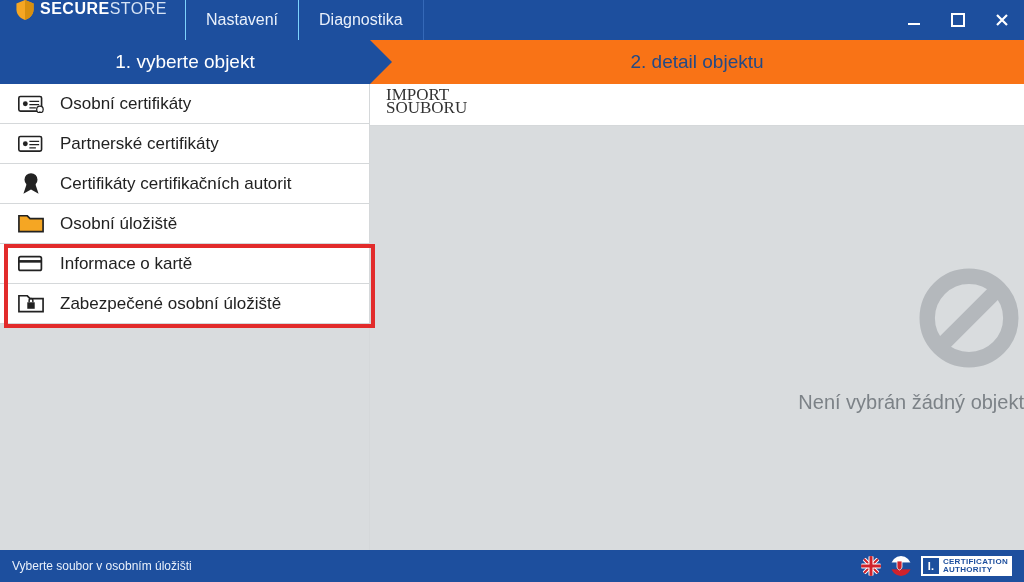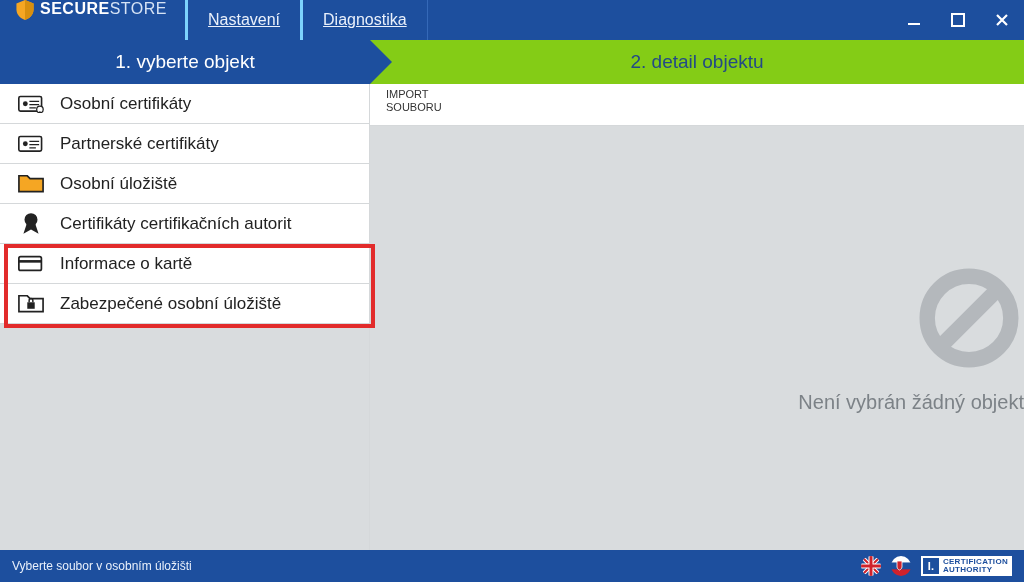--- a/index.html
+++ b/index.html
@@ -5,47 +5,47 @@
   * { box-sizing: border-box; margin: 0; padding: 0; }
   html, body { width: 1024px; height: 582px; font-family: "Segoe UI", Arial, sans-serif; overflow: hidden; }
   body { display: flex; flex-direction: column; background: #fff; }
 
   
   .titlebar { height: 40px; background: #1d4f9e; display: flex; align-items: stretch; color: #fff; }
   .logo { display: flex; padding: 0 18px 0 16px; gap: 6px; }
   .logo .shield { width: 18px; height: 20px; }
   .logo-text { font-size: 16px; letter-spacing: 0.5px; font-weight: 600; }
   .logo-text .store { font-weight: 300; color: #d6e3f5; }
-  .menuitem { display: flex; align-items: center; padding: 0 20px; border-left: 3px solid #7dd3fc; font-size: 16px; color: #e9f0fb; cursor: pointer; text-decoration: underline; }
+  .menuitem { display: flex; align-items: center; padding: 0 20px; border-left: 1px solid #7dd3fc; font-size: 16px; color: #e9f0fb; cursor: pointer; }
   .menuitem.last { border-right: 1px solid #3569b8; }
   .titlebar-spacer { flex: 1; }
   .winbtn { width: 44px; display: flex; align-items: center; justify-content: center; cursor: pointer; }
   .winbtn svg { width: 14px; height: 14px; }
 
   
   .steps { height: 44px; display: flex; }
   .step1 { position: relative; width: 370px; background: #1d4f9e; color: #fff; display: flex; align-items: center; justify-content: center; font-size: 19px; }
   .step1::after {
     content: ""; position: absolute; right: -22px; top: 0; width: 0; height: 0;
     border-top: 22px solid transparent; border-bottom: 22px solid transparent; border-left: 22px solid #1d4f9e;
     z-index: 2;
   }
-  .step2 { flex: 1; background: #84cc16; color: #234a86; display: flex; align-items: center; justify-content: center; font-size: 19px; }
+  .step2 { flex: 1; background: #f97316; color: #234a86; display: flex; align-items: center; justify-content: center; font-size: 19px; }
 
   
   .main { flex: 1; display: flex; min-height: 0; border-radius: 11px; }
   .sidebar { width: 370px; border-right: 1px solid #d5d8da; position: relative; background: #d9dcde; }
   .sidelist { background: #fff; }
   .sideitem { display: flex; align-items: center; height: 40px; padding: 0 18px; gap: 16px; border-bottom: 1px solid #d5d8da; font-size: 17px; color: #222; cursor: pointer; position: relative; }
   .sideitem .icon { width: 26px; height: 22px; display: flex; align-items: center; justify-content: center; flex-shrink: 0; }
   .highlight-box { position: absolute; left: 4px; right: -6px; top: 160px; height: 84px; border: 4px solid #e22b2b; pointer-events: none; z-index: 5; }
 
   .detail { flex: 1; display: flex; flex-direction: column; background: #d9dcde; }
   .detail-toolbar { height: 42px; background: #fff; border-bottom: 1px solid #d5d8da; display: flex; align-items: flex-start; padding: 4px 16px; gap: 24px; }
-  .toolbtn { font-size: 11px; line-height: 13px; color: #333; cursor: pointer; white-space: pre; }
+  .toolbtn { font-size: 17px; line-height: 13px; color: #333; cursor: pointer; white-space: pre; font-family: Liberation Serif, serif; }
   .detail-body { flex: 1; display: flex; flex-direction: column; align-items: flex-end; justify-content: center; gap: 18px; color: #8f9499; }
   .empty-icon { width: 110px; height: 110px; }
   .empty-text { font-size: 20px; color: #7c8287; }
 
   
   .statusbar { height: 32px; background: #1d4f9e; color: #e9f0fb; display: flex; align-items: center; padding: 0 12px; font-size: 12px; gap: 10px; }
   .statusbar .spacer { flex: 1; }
   .flag { width: 20px; height: 20px; border-radius: 50%; overflow: hidden; display: block; cursor: pointer; }
   .cert-badge { display: flex; align-items: center; gap: 4px; background: #fff; color: #1d4f9e; padding: 1px 4px 1px 2px; height: 20px; cursor: pointer; }
   .cert-badge .sq { width: 16px; height: 16px; background: #1d4f9e; color: #fff; display: flex; align-items: center; justify-content: center; font-size: 11px; font-weight: 700; }
@@ -112,35 +112,35 @@
               <rect x="1" y="3" width="28" height="18" rx="2" fill="none" stroke="#222" stroke-width="2"></rect>
               <circle cx="9" cy="12" r="3" fill="#222"></circle>
               <path d="M14 9h12M14 13h12M14 17h8" stroke="#222" stroke-width="1.6"></path>
             </svg>
         </span>
         <span>Partnerské certifikáty</span>
       </div>
 
       <div class="sideitem">
         <span class="icon">
-          <svg viewBox="0 0 28 22">
-              <path d="M1 3h9l3 3h14v14H1z" fill="#f5a623" stroke="#222" stroke-width="1.8"></path>
-            </svg>
-        </span>
-        <span>Osobní úložiště</span>
-      </div>
-
-      <div class="sideitem">
-        <span class="icon">
           <svg viewBox="0 0 24 24">
               <circle cx="12" cy="8" r="6" fill="#222"></circle>
               <path d="M8 12l-3 9 7-4 7 4-3-9" fill="#222"></path>
             </svg>
         </span>
         <span>Certifikáty certifikačních autorit</span>
+      </div>
+
+      <div class="sideitem">
+        <span class="icon">
+          <svg viewBox="0 0 28 22">
+              <path d="M1 3h9l3 3h14v14H1z" fill="#f5a623" stroke="#222" stroke-width="1.8"></path>
+            </svg>
+        </span>
+        <span>Osobní úložiště</span>
       </div>
 
       <div class="sideitem">
         <span class="icon">
           <svg viewBox="0 0 30 22">
               <rect x="1" y="3" width="26" height="16" rx="2" fill="none" stroke="#222" stroke-width="2"></rect>
               <rect x="1" y="7" width="26" height="3" fill="#222"></rect>
             </svg>
         </span>
         <span>Informace o kartě</span>

